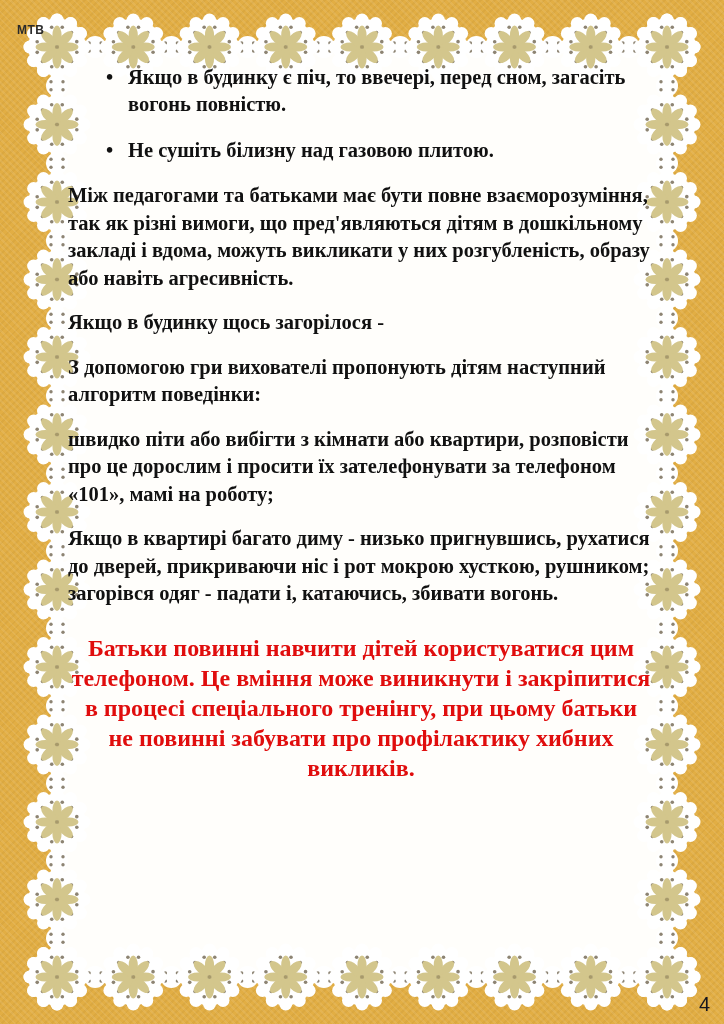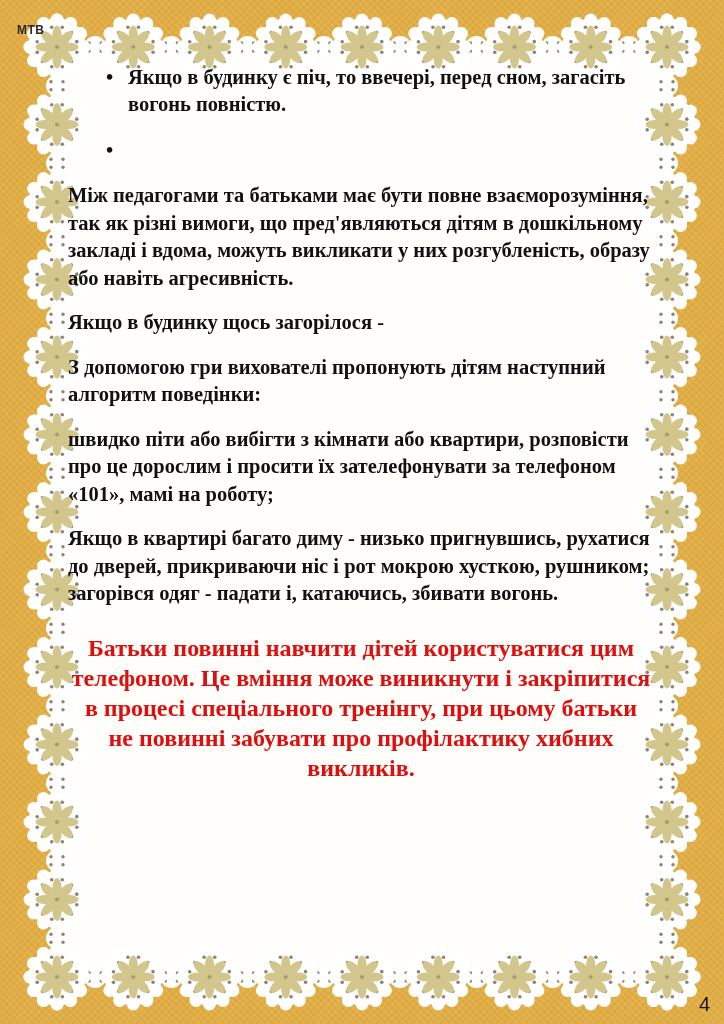--- a/index.html
+++ b/index.html
@@ -1845,20 +1845,21 @@
 
   <div class="content">
 
     <ul class="safety-list">
       <li>
         <span class="bullet-glyph">•</span>
         <span>Якщо в будинку є піч, то ввечері, перед сном, загасіть вогонь повністю.</span>
       </li>
       <li>
         <span class="bullet-glyph">•</span>
+        <span>Не сушіть білизну над газовою плитою.</span>
       </li>
     </ul>
 
     <p class="para">Між педагогами та батьками має бути повне взаєморозуміння, так як різні вимоги, що пред'являються дітям в дошкільному закладі і вдома, можуть викликати у них розгубленість, образу або навіть агресивність.</p>
     <p class="para">Якщо в будинку щось загорілося -</p>
     <p class="para">З допомогою гри вихователі пропонують дітям наступний алгоритм поведінки:</p>
     <p class="para">швидко піти або вибігти з кімнати або квартири, розповісти про це дорослим і просити їх зателефонувати за телефоном «101», мамі на роботу;</p>
     <p class="para">Якщо в квартирі багато диму - низько пригнувшись, рухатися до дверей, прикриваючи ніс і рот мокрою хусткою, рушником; загорівся одяг - падати і, катаючись, збивати вогонь.</p>
 
     <p class="highlight">Батьки повинні навчити дітей користуватися цим телефоном. Це вміння може виникнути і закріпитися в процесі спеціального тренінгу, при цьому батьки не повинні забувати про профілактику хибних викликів.</p>

